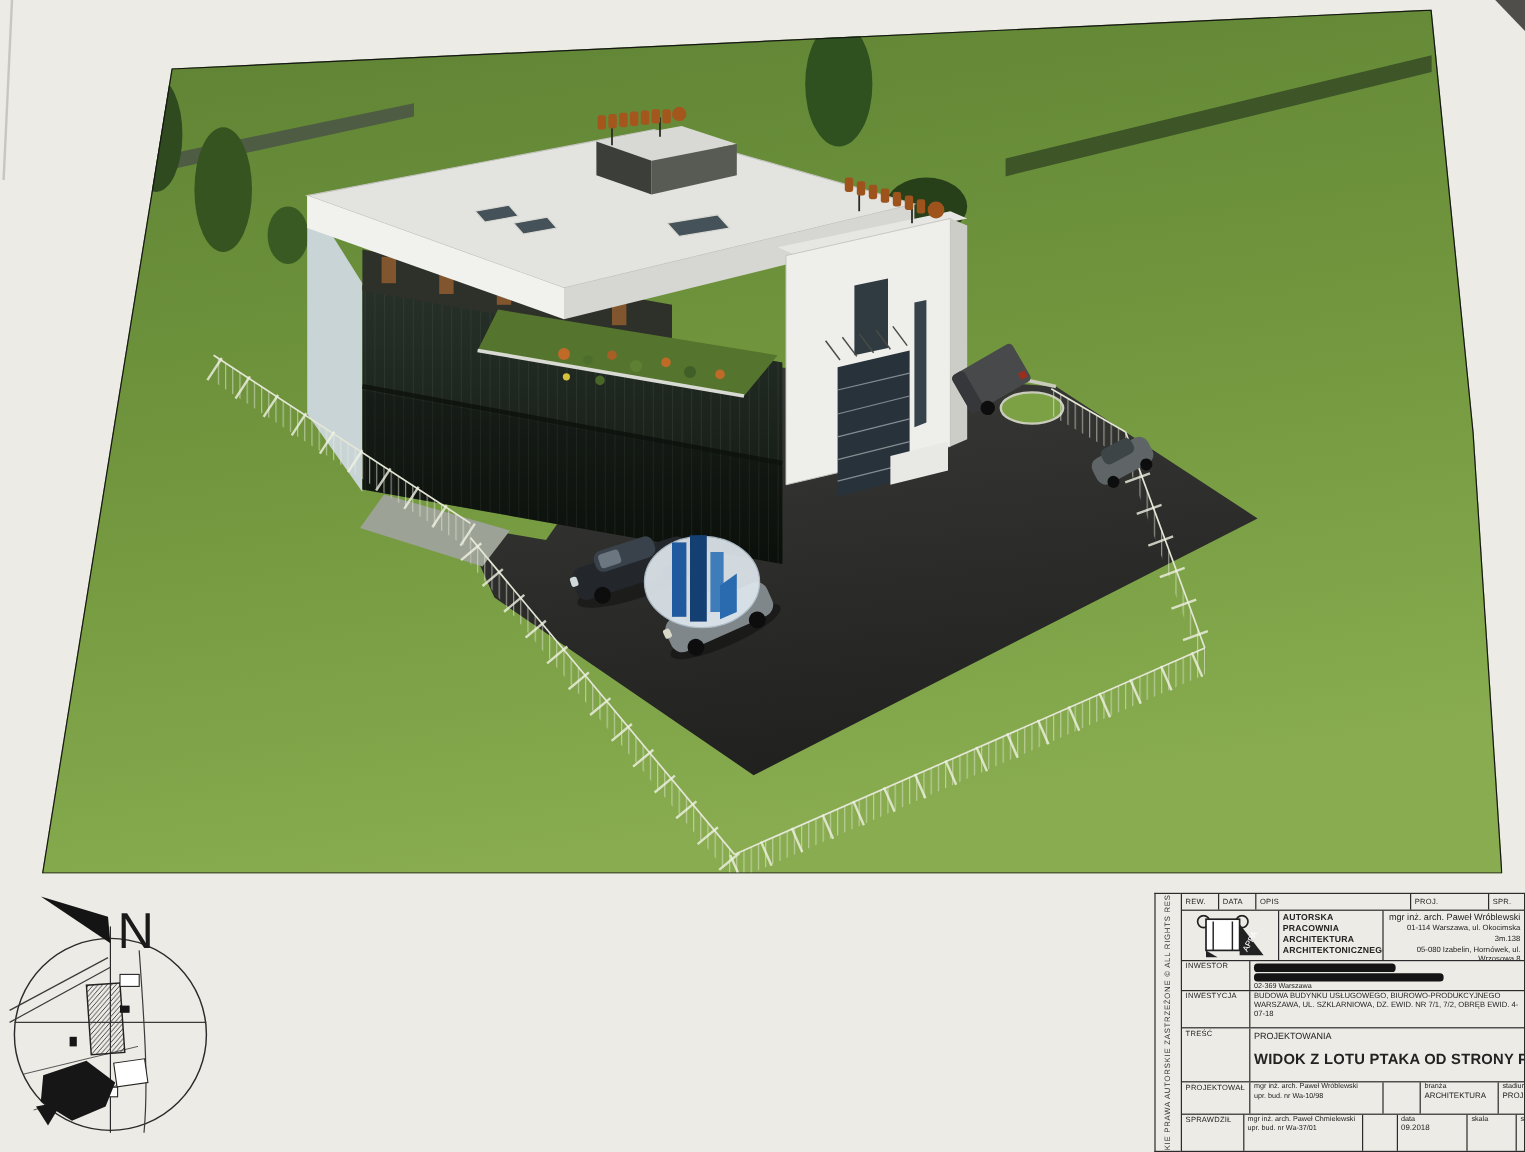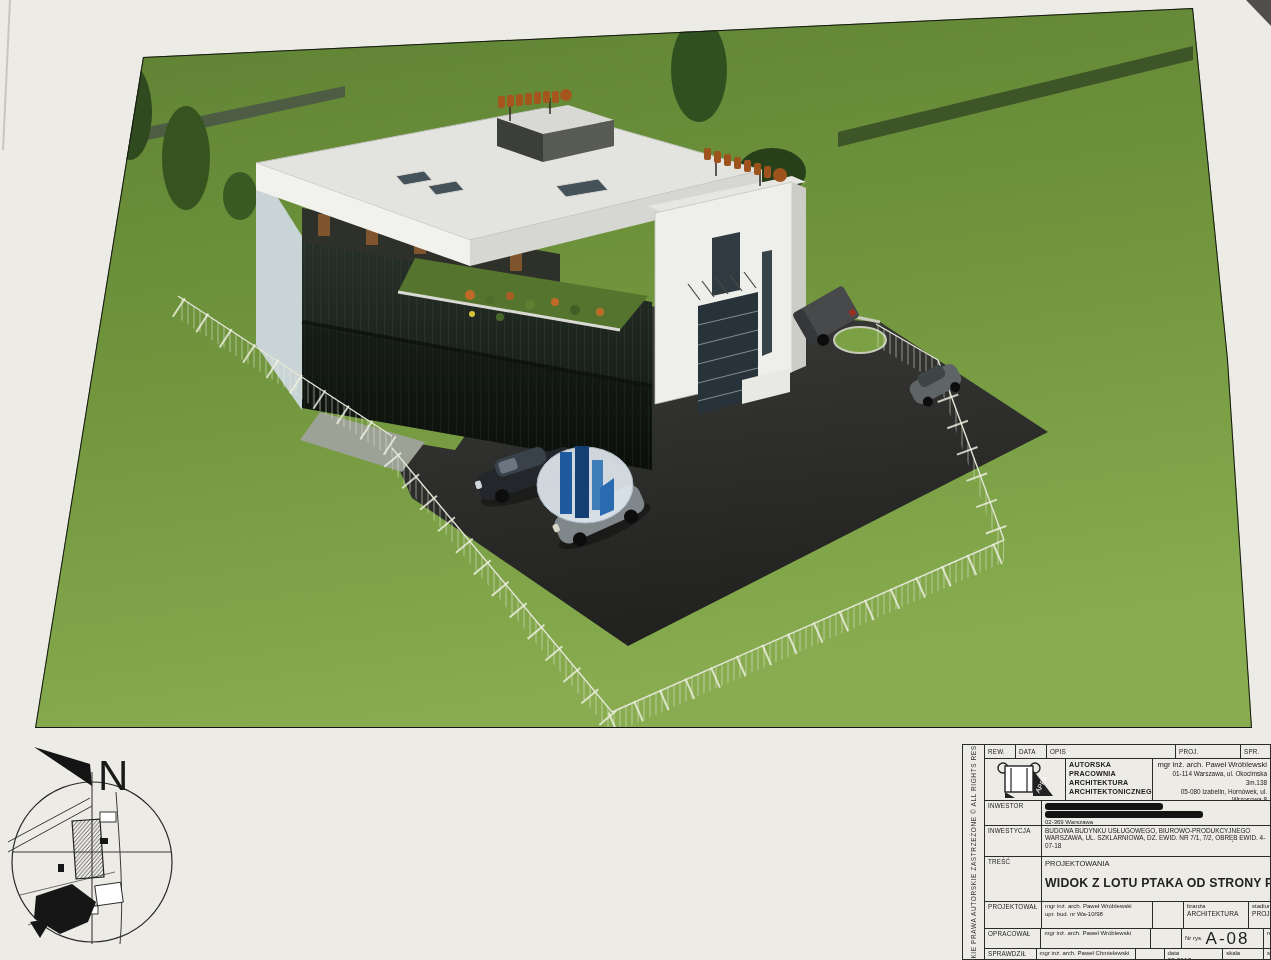--- a/index.html
+++ b/index.html
@@ -352,32 +352,20 @@
       <div class="tcell" style="width:58px">
         <div class="tiny">branża</div>
         <div style="font-size:6.6px">ARCHITEKTURA</div>
       </div>
       <div class="tcell" style="flex:1">
         <div class="tiny">stadium</div>
         <div style="font-size:6.6px;white-space:nowrap">PROJEKT KONCEPC.</div>
       </div>
     </div>
 
-    <div class="trow" style="height:19px">
-      <div class="tcell lbl" style="width:50px">OPRACOWAŁ</div>
-      <div class="tcell namecell" style="width:104px">
-        <div>mgr inż. arch. Paweł Wróblewski</div>
-      </div>
-      <div class="tcell" style="width:24px"></div>
-      <div class="tcell" style="width:76px;display:flex;align-items:center;gap:3px">
-        <span class="tiny">Nr rys.</span>
-        <span class="a08">A-08</span>
-      </div>
-      <div class="tcell tiny" style="flex:1">rew</div>
-    </div>
 
     <div class="trow" style="flex:1">
       <div class="tcell lbl" style="width:50px">SPRAWDZIŁ</div>
       <div class="tcell namecell" style="width:104px">
         <div>mgr inż. arch. Paweł Chmielewski</div>
         <div>upr. bud. nr Wa-37/01</div>
       </div>
       <div class="tcell" style="width:24px"></div>
       <div class="tcell" style="width:58px">
         <div class="tiny">data</div>

